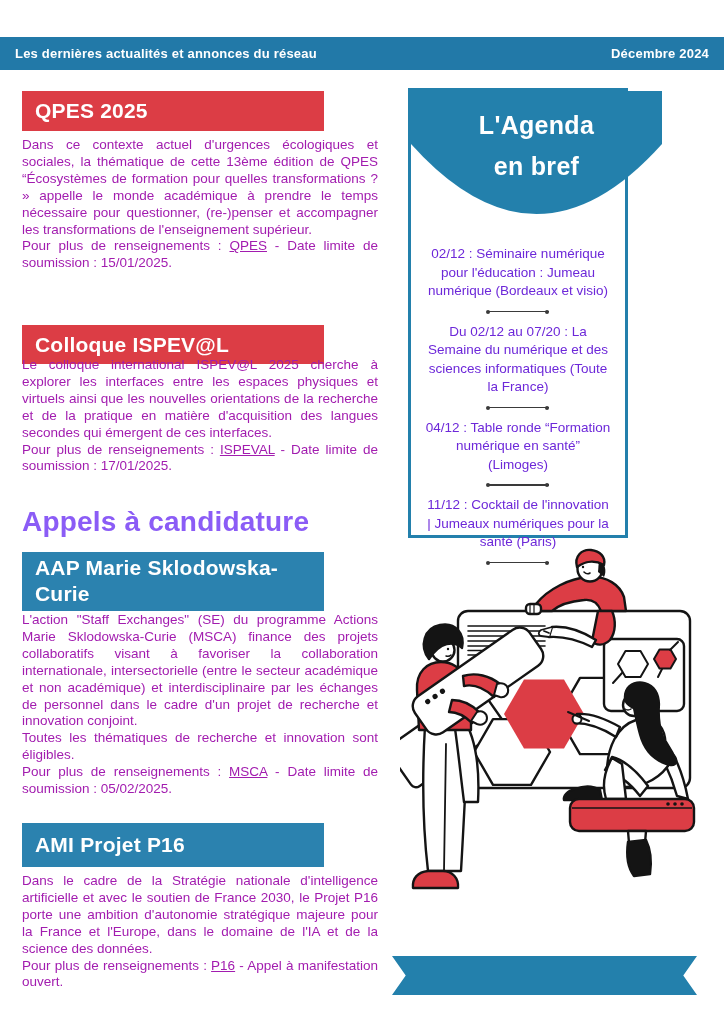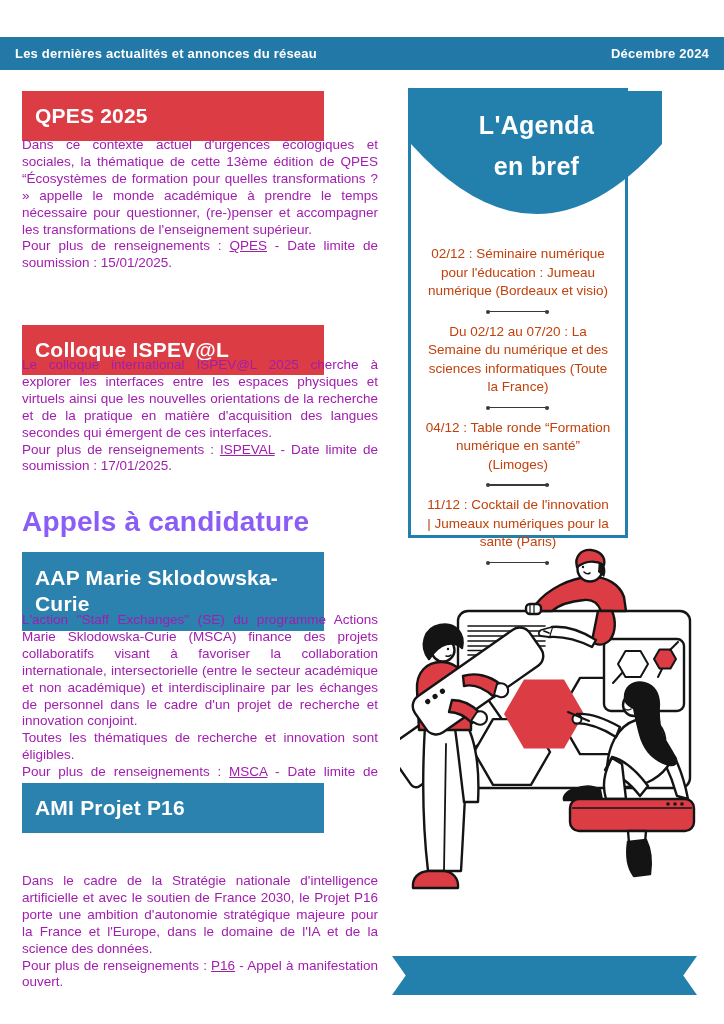--- a/index.html
+++ b/index.html
@@ -4,38 +4,38 @@
 <style>
   html,body{margin:0;padding:0;background:#ffffff;}
   .page{position:relative;width:724px;height:1024px;background:#fff;overflow:hidden;
         font-family:"Liberation Sans","DejaVu Sans",sans-serif;color:#474749;}
   
   .banner{position:absolute;left:0;top:37px;width:724px;height:33px;background:#2279A8;
           display:flex;align-items:center;justify-content:space-between;box-sizing:border-box;
           padding:0 15px;color:#fff;font-weight:bold;font-size:13px;letter-spacing:.2px;}
   
   .sec-box{position:absolute;left:22px;width:302px;box-sizing:border-box;display:flex;align-items:center;
-           color:#fff;font-weight:bold;font-size:21px;letter-spacing:.2px;padding:13px 13px;}
+           color:#fff;font-weight:bold;font-size:21px;letter-spacing:.2px;padding:3px 13px;}
   .box-red{background:#DC3D45;}
   .box-blue{background:#2B82AF;}
   .sec-text{position:absolute;left:22px;width:356px;font-size:13.5px;line-height:16.9px;
             text-align:justify;color:#a21caf;}
   .sec-text p{margin:0;}
   .body-text{white-space:pre-line;}
   .link{text-decoration:underline;cursor:pointer;}
   .appels-heading{position:absolute;left:22px;top:506px;font-size:28px;font-weight:bold;color:#8b5cf6;letter-spacing:.2px;}
   
   .agenda-box{position:absolute;left:408px;top:88px;width:220px;height:450px;box-sizing:border-box;
               border:3px solid #2380AC;background:#fff;}
   .agenda-head{position:relative;width:251px;height:128px;}
   .agenda-head svg{display:block;}
   .agenda-head .agenda-title{position:absolute;left:0;top:14px;width:100%;text-align:center;color:#fff;
               font-size:25px;font-weight:bold;line-height:1.65;letter-spacing:.3px;}
   .agenda-list{margin-top:26px;padding:0 14px;}
-  .agenda-item{margin:0;text-align:center;font-size:13.5px;line-height:18.5px;color:#c2410c;}
+  .agenda-item{margin:0;text-align:center;font-size:13.5px;line-height:18.5px;color:#6d28d9;}
   .agenda-divider{position:relative;width:62px;height:4px;margin:9px auto;}
   .agenda-divider::before{content:"";position:absolute;left:0;right:0;top:1.2px;height:1.6px;background:#3a3a3a;}
   .agenda-divider::after{content:"";position:absolute;left:-1px;top:0;width:4px;height:4px;border-radius:50%;
               background:#3a3a3a;box-shadow:59px 0 0 #3a3a3a;}
   
   .illu{position:absolute;left:400px;top:545px;width:324px;height:404px;}
   
   .ribbon{position:absolute;left:392px;top:956px;width:305px;height:39px;background:#2380AC;
           clip-path:polygon(0 0,100% 0,95.5% 50%,100% 100%,0 100%,4.5% 50%);}
 </style>
@@ -69,21 +69,21 @@
 
   <div class="sec-box box-blue" style="top:552px;min-height:56px;line-height:1.25;">
     <span>AAP Marie Sklodowska-Curie</span>
   </div>
   <div class="sec-text" style="top:612px;">
     <p><span class="body-text">L'action "Staff Exchanges" (SE) du programme Actions Marie Sklodowska-Curie (MSCA) finance des projets collaboratifs visant à favoriser la collaboration internationale, intersectorielle (entre le secteur académique et non académique) et interdisciplinaire par les échanges de personnel dans le cadre d'un projet de recherche et innovation conjoint.
 Toutes les thématiques de recherche et innovation sont éligibles.</span><br>
        <span>Pour plus de renseignements : </span><span class="link">MSCA</span><span> - Date limite de soumission : 05/02/2025.</span></p>
   </div>
 
-  <div class="sec-box box-blue" style="top:783px;min-height:44px;">
+  <div class="sec-box box-blue" style="top:823px;min-height:44px;">
     <span>AMI Projet P16</span>
   </div>
   <div class="sec-text" style="top:873px;">
     <p><span class="body-text">Dans le cadre de la Stratégie nationale d'intelligence artificielle et avec le soutien de France 2030, le Projet P16 porte une ambition d'autonomie stratégique majeure pour la France et l'Europe, dans le domaine de l'IA et de la science des données.</span><br>
        <span>Pour plus de renseignements : </span><span class="link">P16</span><span> - Appel à manifestation ouvert.</span></p>
   </div>
 
   <div class="agenda-box">
     <div class="agenda-head">
       <svg width="251" height="128" viewBox="0 0 251 128">

